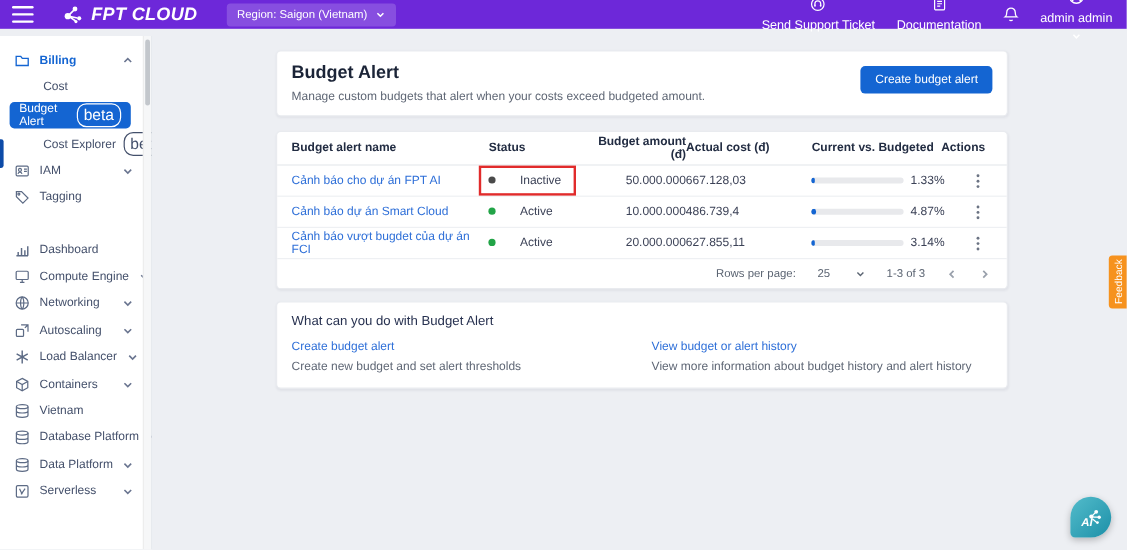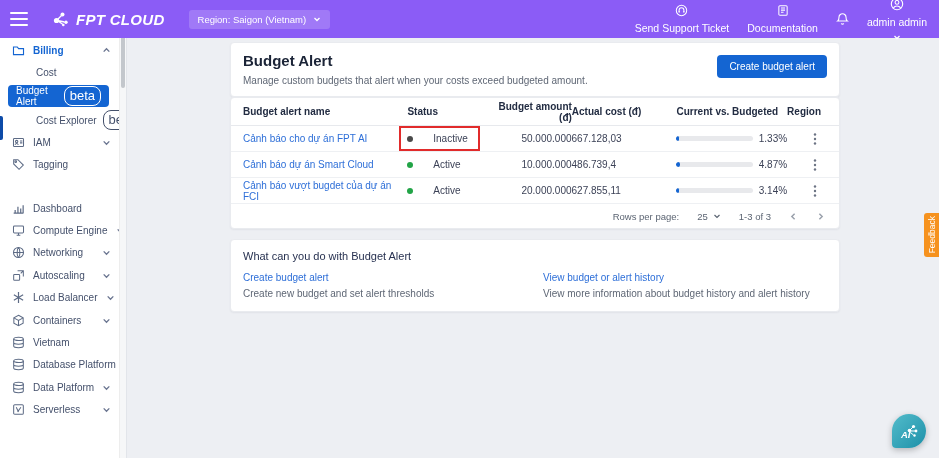--- a/index.html
+++ b/index.html
@@ -1,21 +1,21 @@
 <!DOCTYPE html>
 <html><head>
 <meta charset="utf-8">
 <style>
   * { margin:0; padding:0; box-sizing:border-box; }
   html,body { width:939px; height:458px; overflow:hidden; }
   body { font-family:"Liberation Sans", sans-serif; background:#edeff3; position:relative; color:#3c4257; }
   svg { display:block; flex:none; }
 
   
-  .topbar { position:absolute; top:0; left:0; right:0; height:38px; background:#8b5cf6; display:flex; align-items:center; padding:0 12px 0 10px; gap:10px; color:#fff; z-index:30; }
+  .topbar { position:absolute; top:0; left:0; right:0; height:24px; background:#6d28d9; display:flex; align-items:center; padding:0 12px 0 10px; gap:10px; color:#fff; z-index:30; }
   .hamburger { width:18px; height:14px; display:flex; flex-direction:column; justify-content:space-between; cursor:pointer; margin-right:14px; }
   .hamburger span { display:block; height:2px; background:#fff; border-radius:1px; }
   .logo { display:flex; align-items:center; gap:6px; font-weight:bold; font-style:italic; font-size:15px; letter-spacing:.3px; margin-right:14px; white-space:nowrap; }
   .chip { background:rgba(255,255,255,.18); border-radius:3px; padding:4px 9px; font-size:9.5px; display:flex; align-items:center; gap:7px; cursor:pointer; white-space:nowrap; }
   .topbar-right { margin-left:auto; display:flex; align-items:center; gap:18px; font-size:10.5px; }
   .tb-link { display:flex; align-items:center; gap:5px; cursor:pointer; white-space:nowrap;flex-direction:column; }
 
   
   .sidebar { position:absolute; top:30px; left:0; width:127px; bottom:0; background:#fff; border-right:1px solid #e2e5ea; z-index:20; overflow:hidden; }
   .sb-inner { width:119px; padding-top:9px; }
@@ -39,39 +39,39 @@
   
   .main { position:absolute; left:127px; top:30px; right:0; bottom:0; }
   .cards { width:610px; margin:12px 0 0 103px; }
   .card { background:#fff; border-radius:4px; border:1px solid #e9ebef; box-shadow:0 1px 2px rgba(30,40,60,.06); }
 
   .card-head { display:flex; align-items:flex-start; padding:9px 12px 10px; }
   .page-title { font-size:15px; font-weight:bold; color:#1b2437; }
   .page-sub { font-size:10px; color:#5f6775; margin-top:6px; }
   .btn-primary { margin-left:auto; background:#1465d2; color:#fff; border:none; border-radius:4px; font-size:10px; padding:6px 12px; cursor:pointer; font-family:inherit; white-space:nowrap; margin-top:3px; }
 
-  .tbl-card { margin-top:0; }
+  .tbl-card { margin-top:12px; }
   .tbl-header, .tbl-row { display:flex; align-items:center; padding:0 12px; }
   .tbl-header { height:28px; border-bottom:1px solid #e7e9ed; font-weight:bold; font-size:10px; color:#222c42; }
   .tbl-row { height:26px; border-bottom:1px solid #eef0f3; font-size:10px; }
   .c-name { width:165px; } .c-status { width:80px; } .c-budget { width:85px; text-align:right; }
   .c-actual { width:90px; text-align:left; } .c-progress { width:126px; padding-left:15px; display:flex; align-items:center; gap:6px; }
   .c-actions { width:40px; display:flex; justify-content:flex-end; padding-right:6px; }
   .h-progress { padding-left:15px; }
   .link { color:#2e6fd8; cursor:pointer; text-decoration:none; }
   .status-wrap { position:relative; display:inline-flex; align-items:center; gap:20px; }
   .dot { width:6px; height:6px; border-radius:50%; }
   .dot.inactive { background:#4a4a4a; } .dot.active { background:#22a447; }
   .red-box { position:absolute; left:-8px; top:-7px; right:-12px; bottom:-7px; border:2px solid #e12b2b; pointer-events:none; }
   .bar { width:78px; height:5px; background:#e8e9ec; border-radius:3px; overflow:hidden; }
   .fill { display:block; height:5px; background:#1465d2; border-radius:3px; }
   .pct { color:#3c4257; }
   .kebab { color:#6b7383; cursor:pointer; }
   .pag { display:flex; justify-content:flex-end; align-items:center; height:24px; padding:0 14px; font-size:9.5px; color:#5b6472; gap:18px; }
-  .pp { display:flex; align-items:center; gap:5px; cursor:pointer; }
+  .pp { display:flex; align-items:center; gap:21px; cursor:pointer; }
   .pgbtn { color:#9aa1ac; cursor:pointer; display:flex; }
 
   .help-card { margin-top:10px; padding:10px 12px 12px; }
   .help-title { font-size:11px; color:#273150; }
   .help-cols { display:flex; margin-top:10px; }
   .help-col { font-size:10px; }
   .help-col.first { width:300px; }
   .help-desc { color:#5f6775; margin-top:5px; }
 
   
@@ -298,21 +298,21 @@
       <button class="btn-primary">Create budget alert</button>
     </section>
 
     <section class="card tbl-card">
       <div class="tbl-header">
         <span class="c-name">Budget alert name</span>
         <span class="c-status">Status</span>
         <span class="c-budget">Budget amount (đ)</span>
         <span class="c-actual">Actual cost (đ)</span>
         <span class="c-progress h-progress">Current vs. Budgeted</span>
-        <span class="c-actions">Region</span>
+        <span class="c-actions">Actions</span>
       </div>
 
       <div class="tbl-row">
         <span class="c-name"><a class="link">Cảnh báo cho dự án FPT AI</a></span>
         <span class="c-status">
           <span class="status-wrap">
             <span class="dot inactive"></span>
             <span>Inactive</span>
             <span class="red-box"></span>
           </span>

